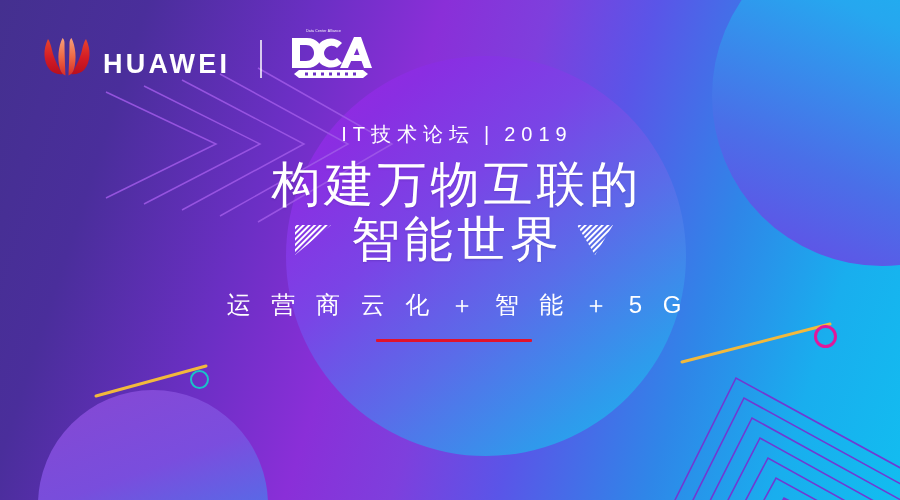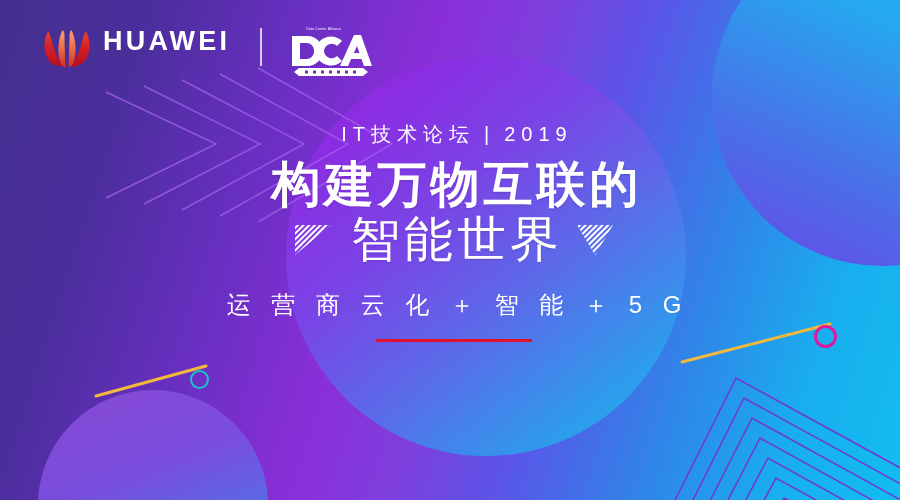--- a/index.html
+++ b/index.html
@@ -70,21 +70,21 @@
     left: 814px; top: 325px;
     width: 23px; height: 23px;
     border: 3px solid #e0189b;
   }
 
   
   .header {
     position: absolute;
     left: 42px; top: 28px;
     display: flex;
-    align-items: flex-start;
+    align-items: flex-end;
     height: 50px;
     z-index: 5;
   }
   .hw-flower { width: 50px; height: 42px; flex: none; }
   .hw-word {
     color: #ffffff;
     font-size: 27px;
     font-weight: bold;
     letter-spacing: 3.2px;
     margin-left: 11px;
@@ -120,21 +120,21 @@
     letter-spacing: 6px;
     font-weight: 500;
     line-height: 1.2;
     margin-bottom: 12px;
     padding-left: 6px;
   }
   .eyebrow .bar { padding: 0 9px; font-weight: 400; }
   .headline1 {
     color: #ffffff;
     font-size: 49px;
-    font-weight: bold;
+    font-weight: normal;
     letter-spacing: 4px;
     line-height: 1.08;
     padding-left: 6px;
     text-shadow: 0 1px 2px rgba(40,10,90,.18);
   }
   .headline2-wrap {
     position: relative;
     display: flex;
     align-items: center;
     justify-content: center;

